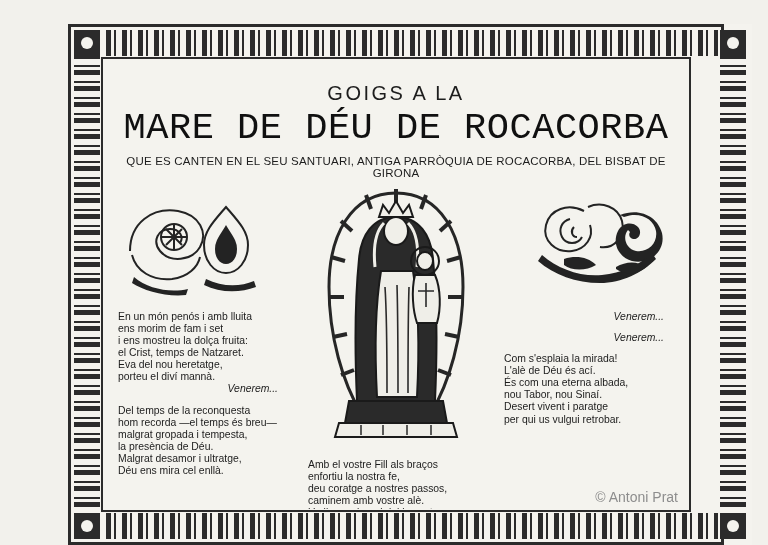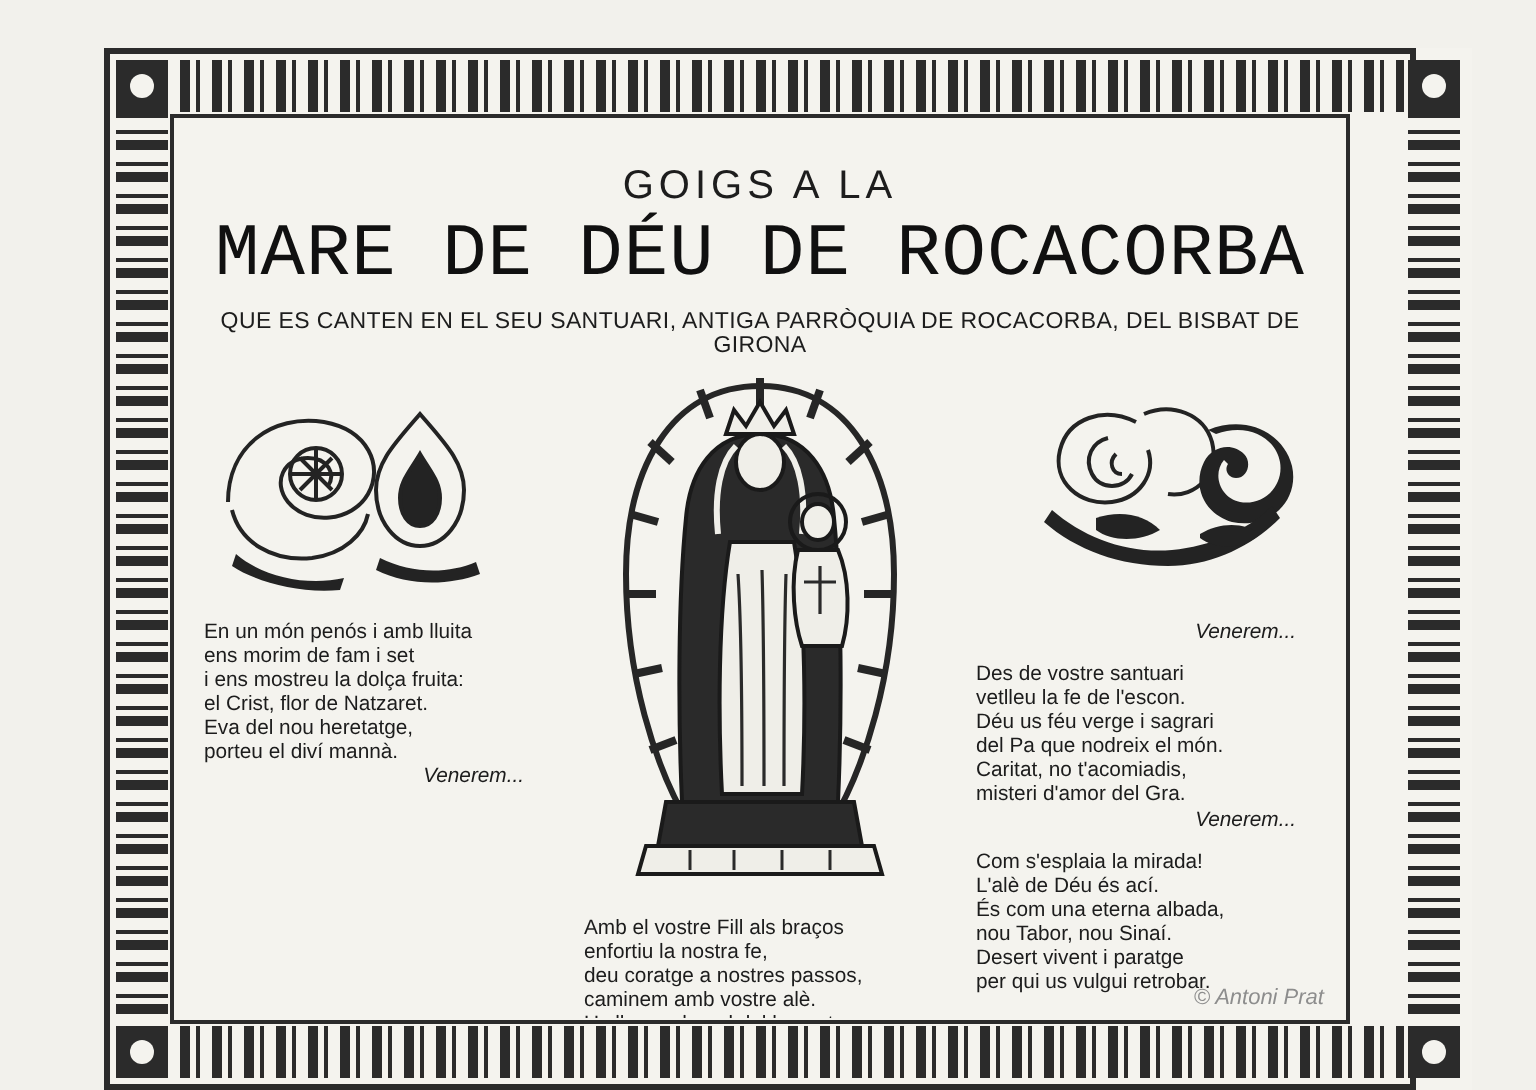--- a/index.html
+++ b/index.html
@@ -18,21 +18,21 @@
   #sheet {
     position: relative;
     width: 768px;
     height: 545px;
     background: #f2f1ec;
   }
 
   
   #paper {
     position: absolute;
-    left: 52px;
+    left: 68px;
     top: 24px;
     width: 684px;
     height: 521px;
     background: #f4f3ee;
   }
 
   
   .border-frame {
     position: absolute;
     left: 0; top: 0;
@@ -184,23 +184,22 @@
     text-align: right;
     margin: 1px 0 0 0;
     padding-right: 16px;
   }
 
   
   .watermark {
     position: absolute;
     right: 10px;
     bottom: 4px;
-    font-size: 11px;
+    font-size: 14px;
     color: #8d8d8d;
-    font-style: italic;
   }
 
   
   svg { display: block; }
 </style>
 </head>
 <body>
 
 <div id="sheet">
   <div id="paper">
@@ -320,24 +319,33 @@
         </div>
       </div>
 
       <div class="cols">
 
         <div class="col col-left">
           <div class="stanza">
             <p>En un món penós i amb lluita
 ens morim de fam i set
 i ens mostreu la dolça fruita:
-el Crist, flor de Natzaret.
+el Crist, temps de Natzaret.
 Eva del nou heretatge,
 porteu el diví mannà.</p>
             <p class="refrain">Venerem...</p>
+          </div>
+          <div class="stanza">
+            <p>Del temps de la reconquesta
+hom recorda —el temps és breu—
+malgrat gropada i tempesta,
+la presència de Déu.
+Malgrat desamor i ultratge,
+Déu ens mira cel enllà.</p>
+
           </div>
 
         </div>
 
         <div class="col col-center">
           <div class="stanza">
             <p>Amb el vostre Fill als braços
 enfortiu la nostra fe,
 deu coratge a nostres passos,
 caminem amb vostre alè.
@@ -346,26 +354,20 @@
 
           </div>
 
         </div>
 
         <div class="col col-right">
           <div class="stanza">
             <p class="refrain">Venerem...</p>
           </div>
           <div class="stanza">
-            <p>Des de vostre santuari
-vetlleu la fe de l'escon.
-Déu us féu verge i sagrari
-del Pa que nodreix el món.
-Caritat, no t'acomiadis,
-misteri d'amor del Gra.</p>
             <p class="refrain">Venerem...</p>
           </div>
           <div class="stanza">
             <p>Com s'esplaia la mirada!
 L'alè de Déu és ací.
 És com una eterna albada,
 nou Tabor, nou Sinaí.
 Desert vivent i paratge
 per qui us vulgui retrobar.</p>
 

